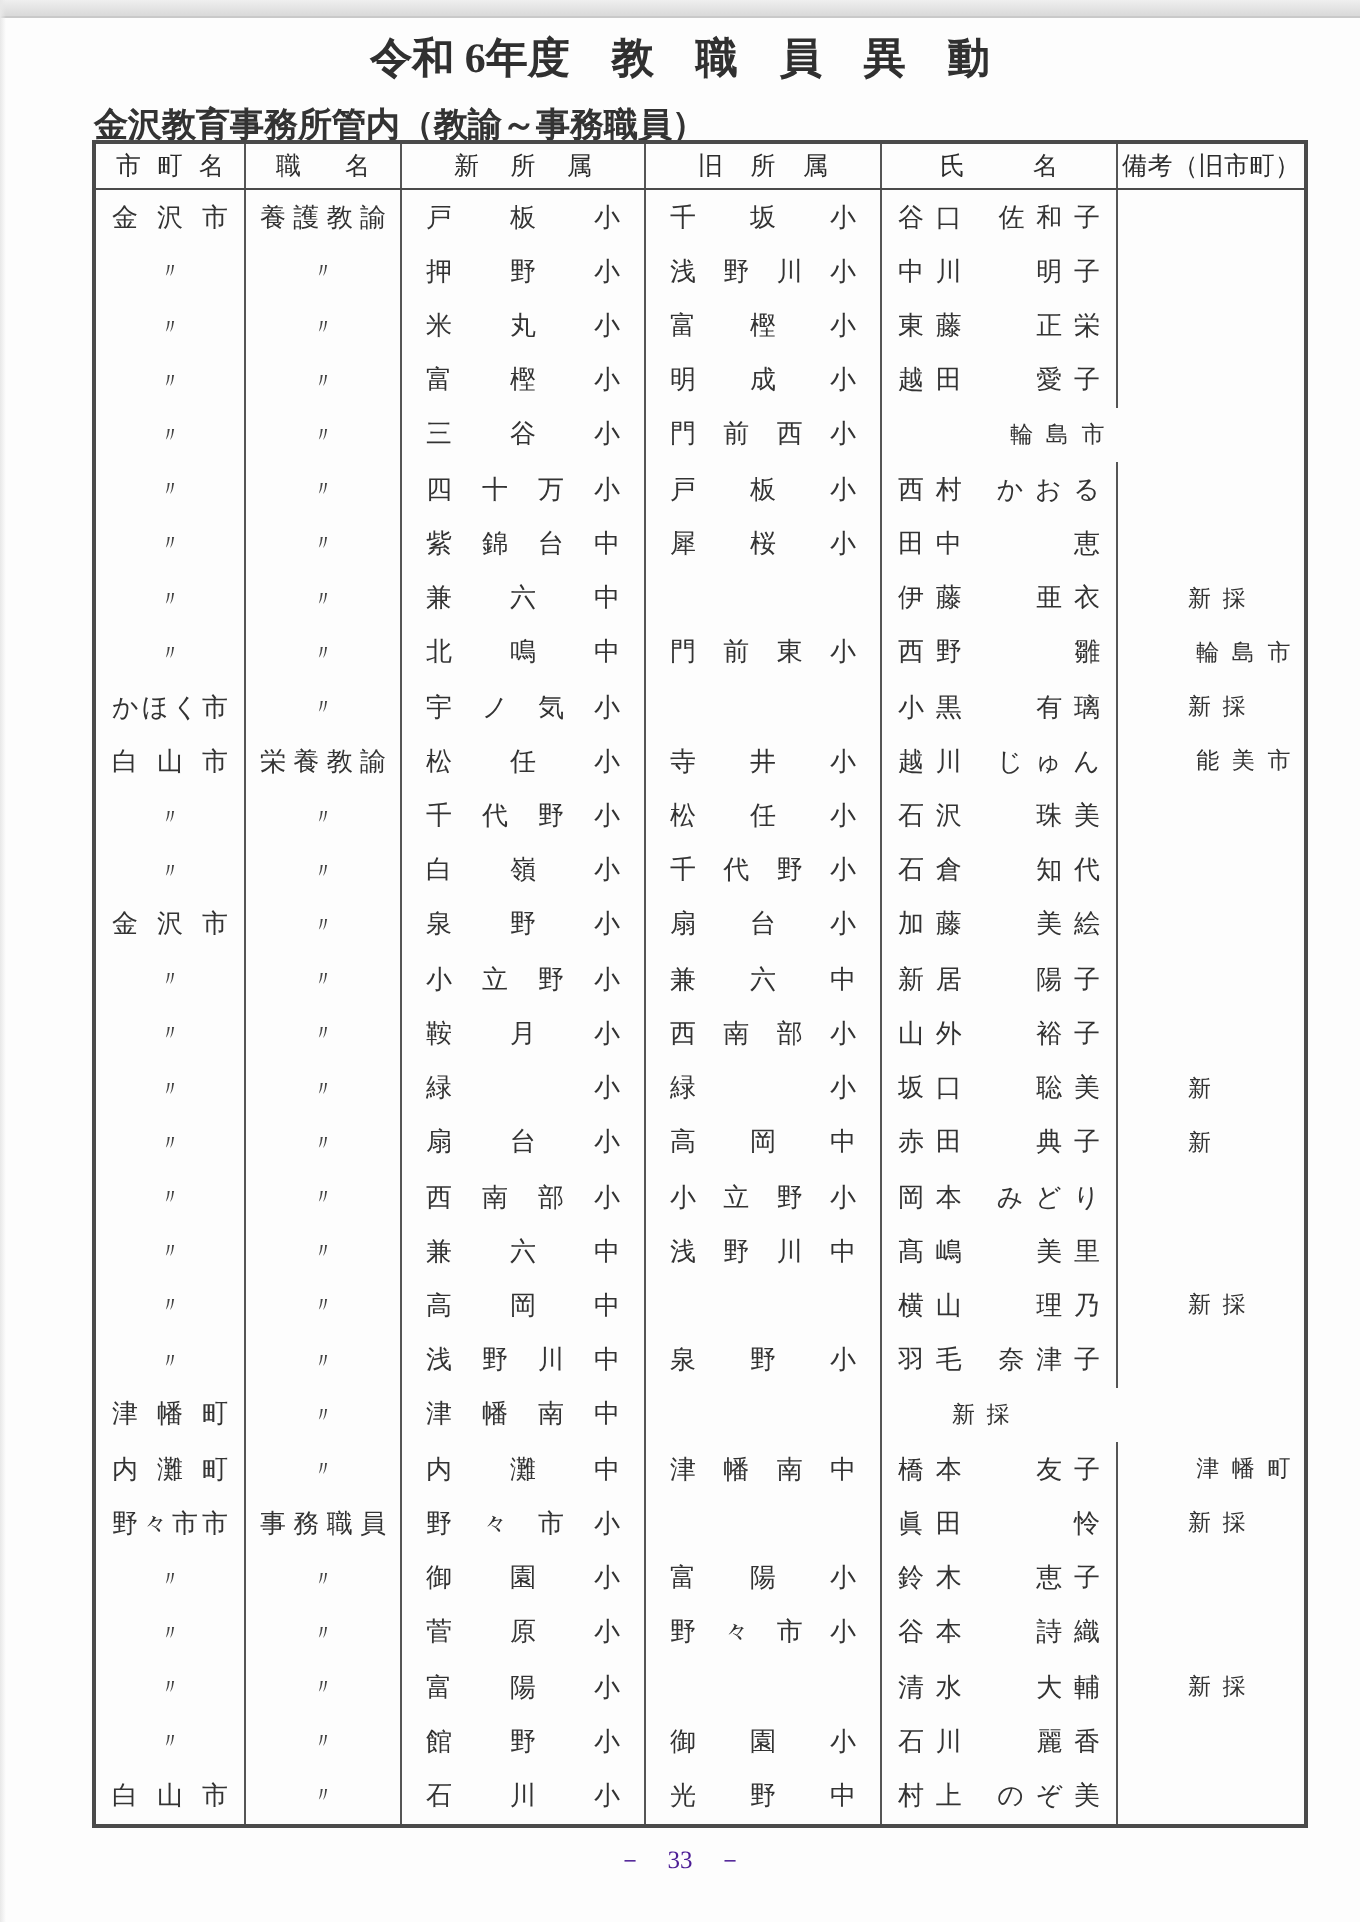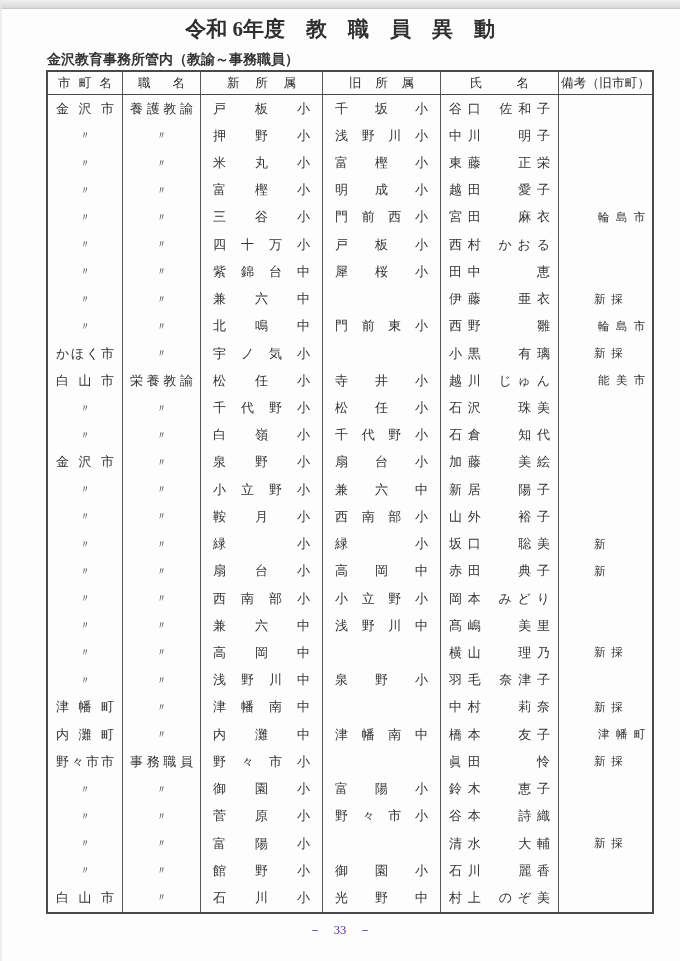--- a/index.html
+++ b/index.html
@@ -20,21 +20,21 @@
     position: absolute; left: 0; top: 0; width: 3px; height: 100%;
     background: linear-gradient(to right, #e8e8e8, rgba(255,255,255,0));
   }
   .title {
     position: absolute; top: 15px; left: 0; width: 100%;
     text-align: center; font-size: 21px; font-weight: 600;
     color: #303030;
   }
   .subtitle {
     position: absolute; top: 51px; left: 47px;
-    font-size: 14px; font-weight: 700; color: #333; text-align: right;
+    font-size: 17px; font-weight: 700; color: #333; text-align: right;
   }
   .tbl {
     position: absolute; left: 46px; top: 70px;
     border: 2px solid #4a4a4a;
     background: #fdfdfd;
   }
   .row {
     display: grid;
     grid-template-columns: 75px 78px 122px 118px 118px 93px;
     height: 27.23px;
@@ -228,24 +228,20 @@
         <span>三</span>
         <span>谷</span>
         <span>小</span>
       </div>
       <div class="cell c-school">
         <span>門</span>
         <span>前</span>
         <span>西</span>
         <span>小</span>
       </div>
-      <div class="cell c-name">
-        <span class="part sei">宮田</span>
-        <span class="part mei">麻衣</span>
-      </div>
       <div class="cell c-note">
         <span class="note-l"></span>
         <span class="note-r">輪島市</span>
       </div>
     </div>
     <div class="row">
       <div class="cell c-city ditto">
         <span>〃</span>
       </div>
       <div class="cell c-job ditto">
@@ -703,24 +699,20 @@
       <div class="cell c-job ditto">
         <span>〃</span>
       </div>
       <div class="cell c-school">
         <span>津</span>
         <span>幡</span>
         <span>南</span>
         <span>中</span>
       </div>
       <div class="cell c-school"></div>
-      <div class="cell c-name">
-        <span class="part sei">中村</span>
-        <span class="part mei">莉奈</span>
-      </div>
       <div class="cell c-note">
         <span class="note-l">新採</span>
         <span class="note-r"></span>
       </div>
     </div>
     <div class="row">
       <div class="cell c-city">
         <span>内</span>
         <span>灘</span>
         <span>町</span>

